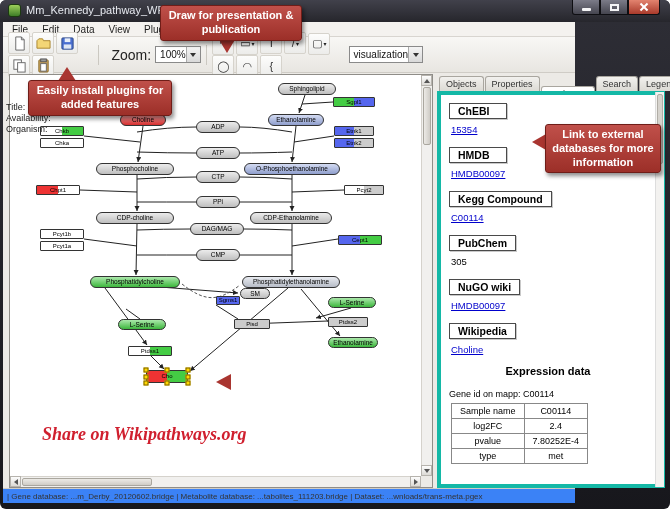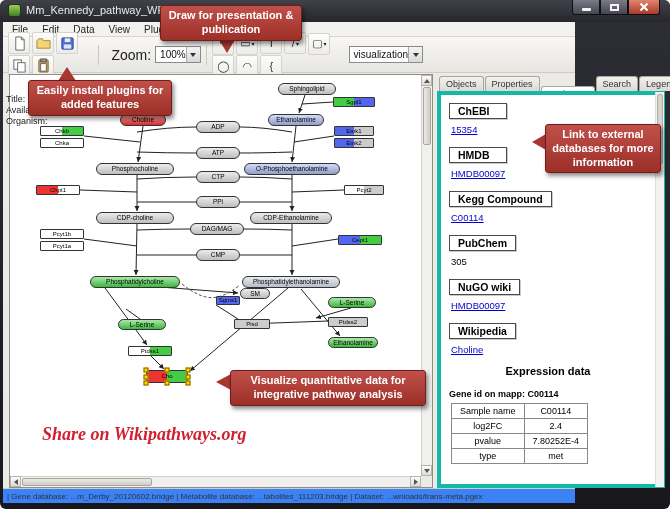--- a/index.html
+++ b/index.html
@@ -44,36 +44,36 @@
   .vscroll{position:absolute;top:0;right:0;width:11px;bottom:11px;background:#f1f0ee;border-left:1px solid #d5d2cc;}
   .hscroll{position:absolute;left:0;bottom:0;right:11px;height:11px;background:#f1f0ee;border-top:1px solid #d5d2cc;}
   .corner{position:absolute;right:0;bottom:0;width:11px;height:11px;background:#eceae6;}
   .sbtn{position:absolute;width:11px;height:11px;background:linear-gradient(#fdfdfd,#dcdad5);border:1px solid #b6b3ad;display:flex;align-items:center;justify-content:center;}
   .t-up{width:0;height:0;border-left:3px solid transparent;border-right:3px solid transparent;border-bottom:4px solid #555;}
   .t-dn{width:0;height:0;border-left:3px solid transparent;border-right:3px solid transparent;border-top:4px solid #555;}
   .t-lf{width:0;height:0;border-top:3px solid transparent;border-bottom:3px solid transparent;border-right:4px solid #555;}
   .t-rt{width:0;height:0;border-top:3px solid transparent;border-bottom:3px solid transparent;border-left:4px solid #555;}
   .vthumb{position:absolute;left:1px;right:1px;top:12px;height:58px;background:linear-gradient(90deg,#eceae6,#cfccc6);border:1px solid #aaa79f;border-radius:2px;}
   .hthumb{position:absolute;top:1px;bottom:1px;left:12px;width:130px;background:linear-gradient(#eceae6,#cfccc6);border:1px solid #aaa79f;border-radius:2px;}
-  .side-labels{position:absolute;left:3px;top:72px;z-index:5;font-size:9px;color:#222;}
+  .side-labels{position:absolute;left:3px;top:80px;z-index:5;font-size:9px;color:#222;}
   .side-labels div{height:11px;line-height:11px;white-space:nowrap;}
   
   .right-panel{position:absolute;left:434px;top:52px;width:228px;height:414px;}
   .panel-tabs{height:17px;display:flex;align-items:flex-end;padding-left:2px;}
   .tab{font-size:9px;padding:2px 6px;background:linear-gradient(#f2f1ee,#dcdad4);border:1px solid #a9a69f;border-bottom:none;border-radius:3px 3px 0 0;margin-right:1px;color:#333;}
   .tab.active{background:#fff;position:relative;top:11px;padding-bottom:3px;}
   .panel-body{position:absolute;left:0;top:17px;right:0;bottom:0;background:#fff;border:4px solid #14b8a6;padding:6px 14px 6px 8px;overflow:hidden;}
   .pscroll{position:absolute;top:18px;right:1px;bottom:1px;width:9px;background:#f3f2f0;border-left:1px solid #ddd;}
   .pthumb{position:absolute;left:1px;right:1px;top:2px;height:70px;background:#d6d3cd;border:1px solid #b0ada6;border-radius:2px;}
   .section{margin-bottom:10px;}
   .hdr{display:inline-block;border:1px solid #4a4a4a;background:#fff;font-weight:bold;font-size:10.5px;padding:1px 8px;min-width:58px;box-shadow:1px 1px 0 #c9c9c9;}
   .lnk{display:block;margin:5px 0 0 2px;font-size:9.5px;color:#0000cc;text-decoration:underline;}
   .val{display:block;margin:5px 0 0 2px;font-size:9.5px;color:#000;}
   .expr-title{font-weight:bold;font-size:11px;margin:4px 0 0;text-align:center;}
-  .geneid{font-weight:bold;font-size:9px;margin:12px 0 4px;}
+  .geneid{font-weight:normal;font-size:9px;margin:12px 0 4px;}
   table.expr{border-collapse:collapse;margin-left:2px;}
   .expr td{border:1px solid #888;font-size:9px;padding:2px 8px;text-align:center;background:#fff;min-width:55px;}
   
   .statusbar{position:absolute;left:0;bottom:0;width:100%;height:15px;background:#3b82f6;border-top:1px solid #cfccc6;font-size:8px;color:#333;display:flex;align-items:center;padding-left:4px;white-space:nowrap;overflow:hidden;}
   
   .callout{position:absolute;background:linear-gradient(#c0504a,#9c2f28);border:1px solid #6f1d18;border-radius:3px;color:#fff;font-weight:bold;font-size:11px;text-align:center;padding:3px 6px;box-shadow:2px 3px 4px rgba(0,0,0,.45);z-index:60;line-height:1.25;}
   .co-top{left:160px;top:5px;width:142px;}
   .co-left{left:28px;top:80px;width:144px;}
   .co-right{left:545px;top:124px;width:116px;}
   .co-center{left:230px;top:370px;width:196px;}
@@ -326,17 +326,16 @@
       <span>|  Gene database: ...m_Derby_20120602.bridge  |  Metabolite database: ...tabolites_111203.bridge  |  Dataset: ...wnloads/trans-meta.pgex</span>
     </div>
   </div>
 
   <div class="callout co-top">Draw for presentation &amp; publication</div>
   <div class="co-arrow ar-top"></div>
   <div class="callout co-left">Easily install plugins for added features</div>
   <div class="co-arrow ar-left"></div>
   <div class="callout co-right">Link to external databases for more information</div>
   <div class="co-arrow ar-right"></div>
-  <div class="callout co-center">Visualize quantitative data for integrative pathway analysis</div>
   <div class="co-arrow ar-center"></div>
   <div class="share">Share on Wikipathways.org</div>
 
 </div>
 
 </body></html>

